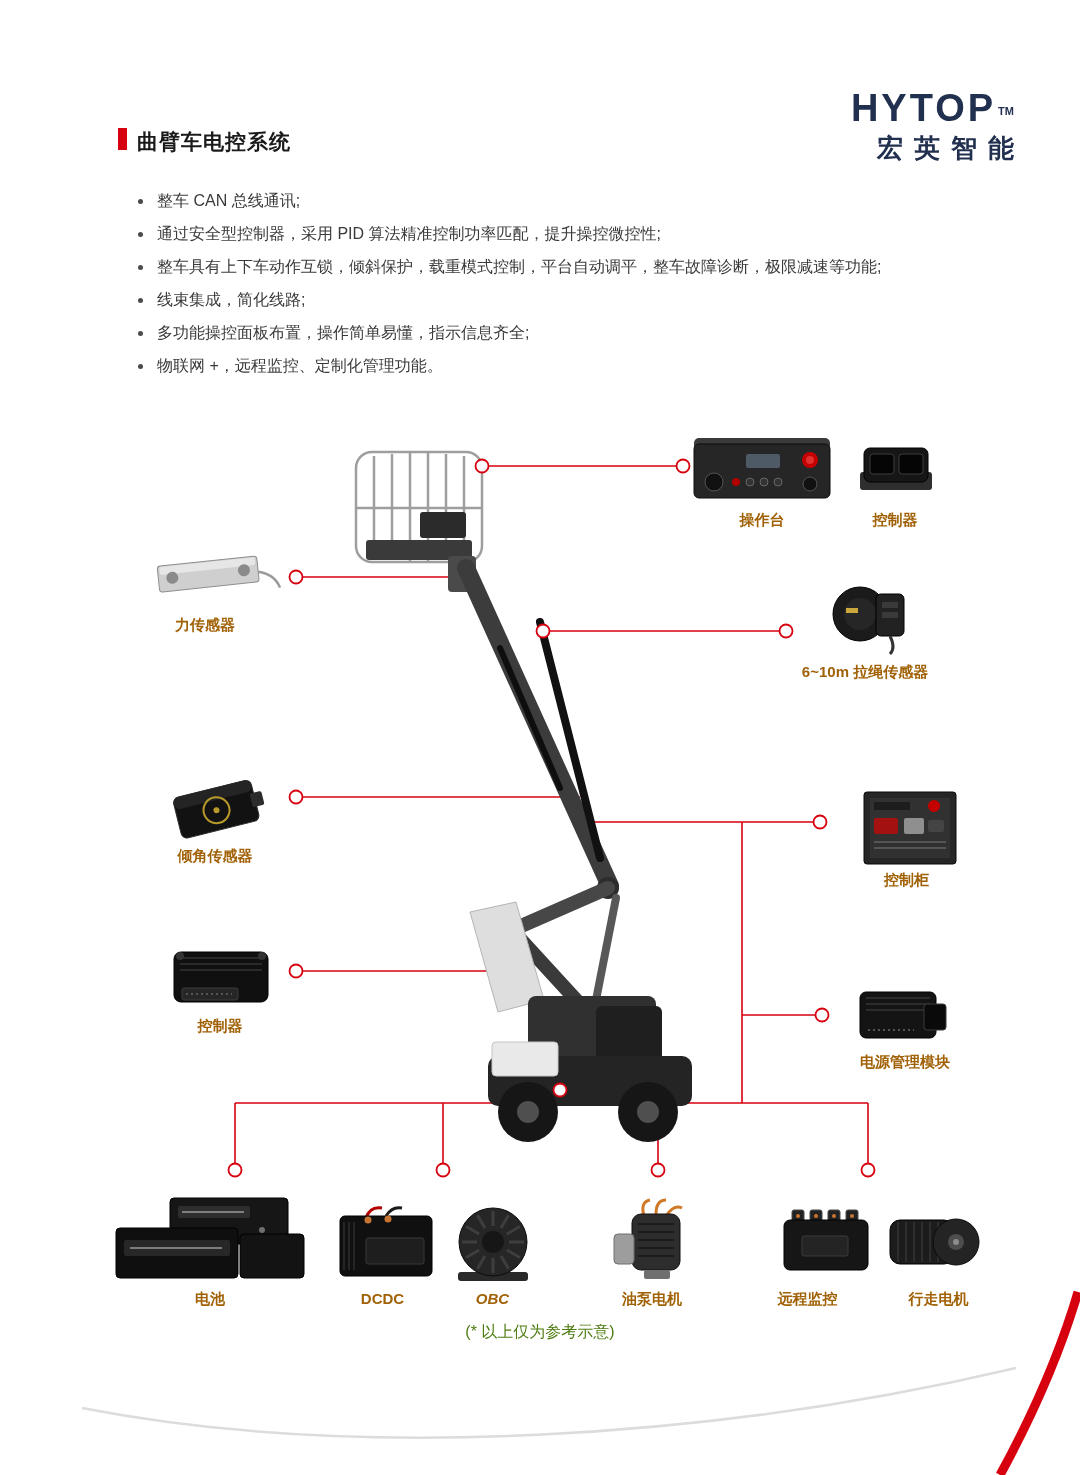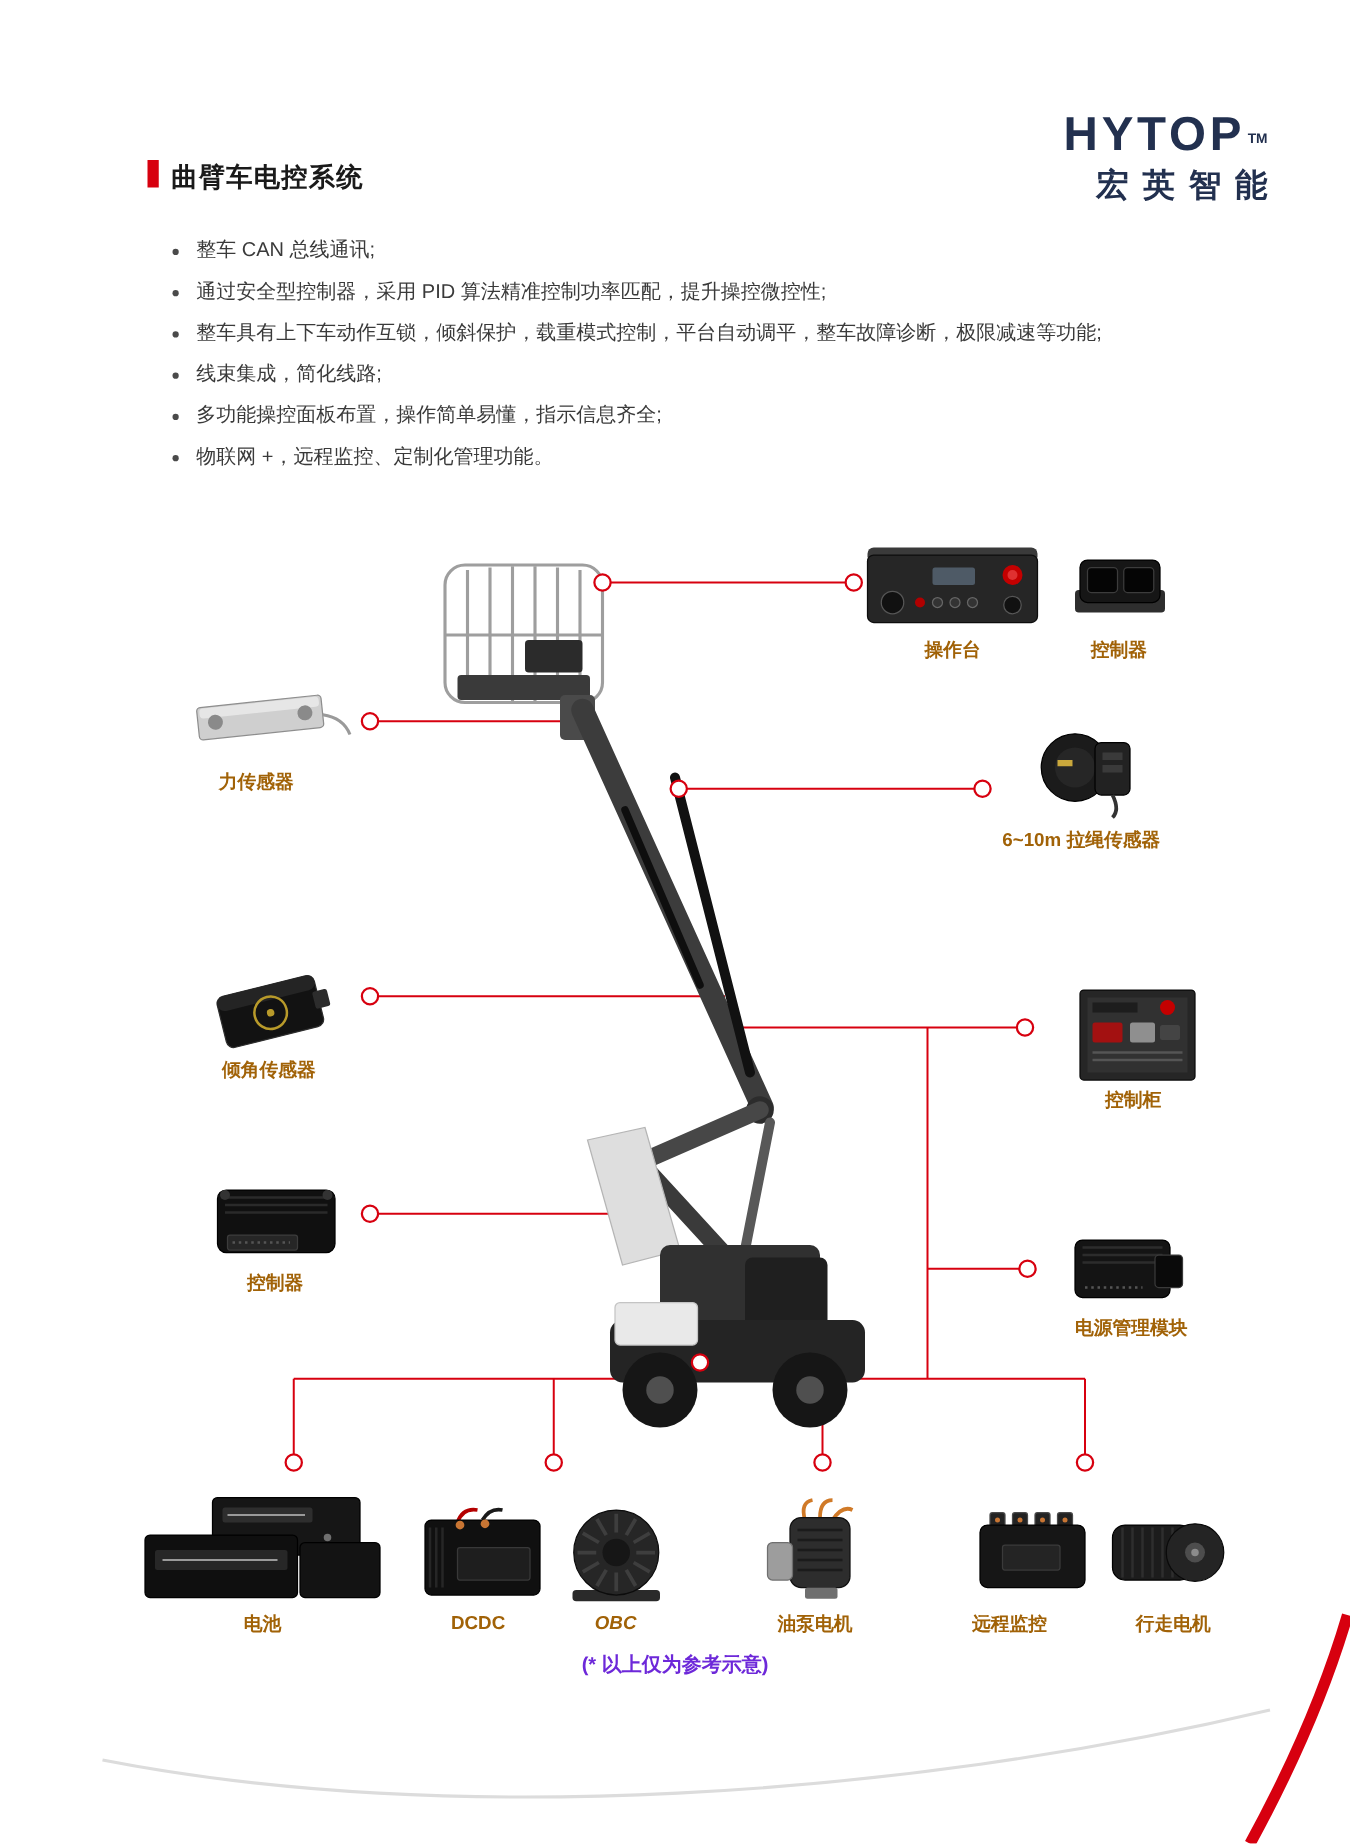--- a/index.html
+++ b/index.html
@@ -16,21 +16,21 @@
   .title-text{font-size:21px;font-weight:700;color:#1a1a1a;letter-spacing:1px;}
   
   .features{position:absolute;left:138px;top:190px;width:910px;}
   .feature-item{display:flex;align-items:flex-start;margin-bottom:11px;font-size:16px;color:#3a3a3a;line-height:22px;}
   .bullet{flex:0 0 auto;width:5px;height:5px;border-radius:50%;background:#4a4a4a;margin:9px 14px 0 0;}
   
   .diagram-svg{position:absolute;left:0;top:0;}
   .comp{position:absolute;}
   .comp svg{display:block;}
   .label{position:absolute;color:#a16207;font-size:15px;font-weight:600;text-align:center;white-space:nowrap;}
-  .footnote{position:absolute;left:0;top:1322px;width:1080px;text-align:center;color:#6d28d9;font-size:16px;font-weight:700;}
+  .footnote{position:absolute;left:0;top:1322px;width:1080px;text-align:center;color:#4d7c0f;font-size:16px;font-weight:400;}
 </style>
 </head>
 <body>
 
 <div class="page">
 
   <div class="logo">
     <div>
       <span class="logo-brand">HYTOP</span><span class="logo-tm">TM</span>
     </div>

